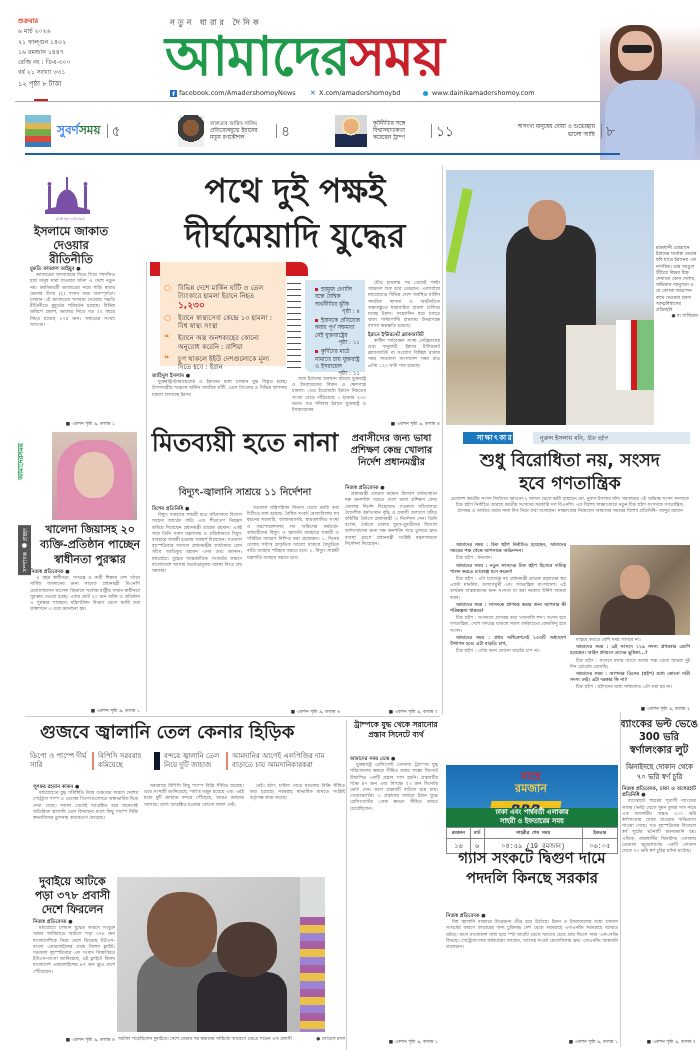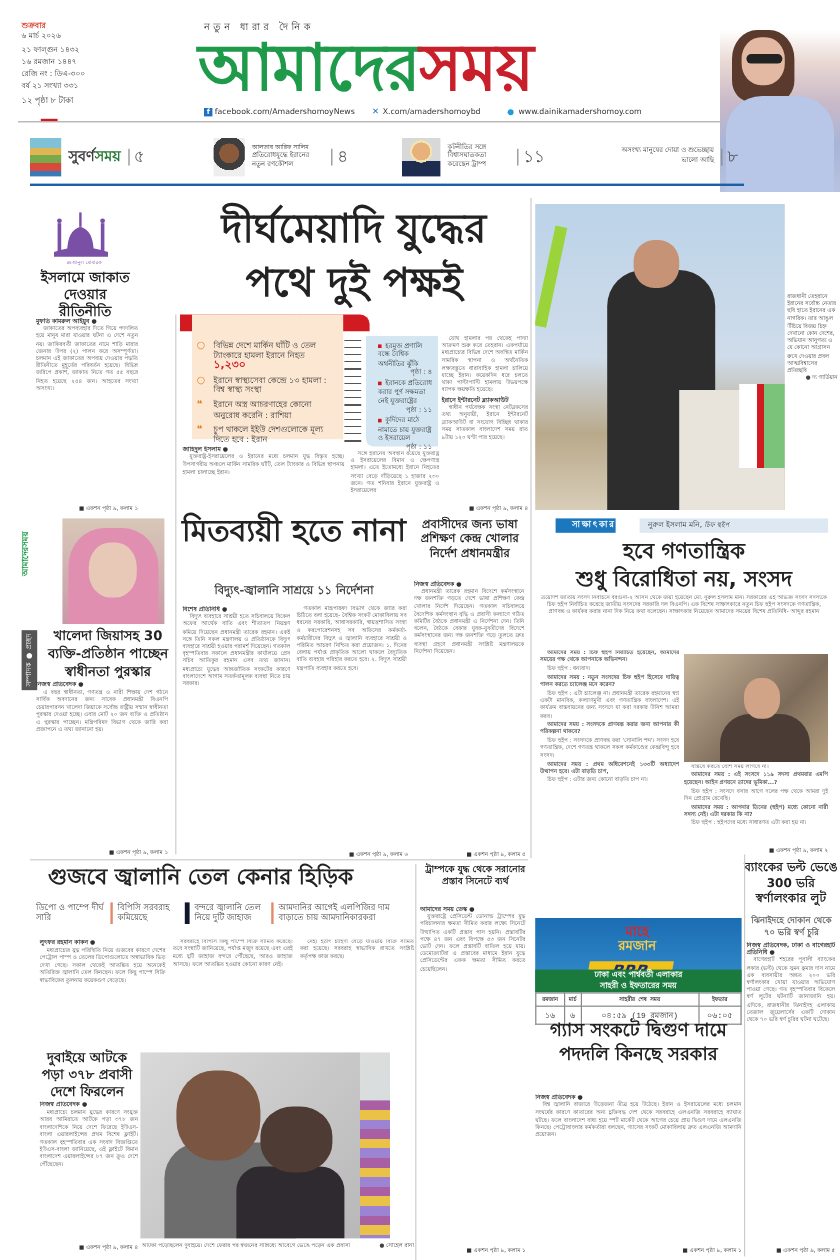--- a/index.html
+++ b/index.html
@@ -33,21 +33,21 @@
 .celeb .glasses{position:absolute;left:22px;top:20px;width:30px;height:8px;background:#222;border-radius:4px}
 .celeb .shirt{position:absolute;left:5px;top:55px;width:90px;height:80px;background:#b8c6e8;border-radius:30px 30px 0 0}
 
 
 .teaser{top:108px;height:45px;display:flex;align-items:center}
 .teaser .thumb{width:26px;height:32px;margin-right:6px}
 .teaser .ttext{font-family:"DejaVu Sans",sans-serif;font-size:5.6px;line-height:7.2px;color:#333}
 .teaser .tnum{font-family:"DejaVu Sans",sans-serif;font-size:14px;color:#555;border-left:1px solid #888;padding-left:4px;margin-left:6px;line-height:14px}
 .blueline{left:25px;top:153px;width:595px;height:1.5px;background:#1b5fa8}
 .suborno{font-family:"DejaVu Sans",sans-serif;font-size:12px;font-weight:bold;color:#2c7a3a}
-.suborno .s1{color:#404040}
+.suborno .s1{color:#3b82f6}
 
 
 .sidebar-vtext{writing-mode:vertical-rl;transform:rotate(180deg);font-family:"DejaVu Sans",sans-serif;font-size:6px;color:#fff;background:#555;padding:3px 1px}
 .sidebar-vtext.green{background:none;color:#1e9a4a;font-weight:bold;font-size:7px}
 .factbox{left:160px;top:262px;width:126px;height:104px;background:#fce7d3}
 .factbox-head{left:150px;top:262px;width:158px;height:14px;background:#d21b20;color:#fff;font-family:"DejaVu Sans",sans-serif;font-size:9px;font-weight:bold;text-align:center;line-height:14px;border-radius:0 8px 0 0}
 .fact-item{display:flex;margin-bottom:4px;font-family:"DejaVu Sans",sans-serif;font-size:6.7px;line-height:8.3px;color:#333}
 .fact-item .mk{width:14px;color:#e67e22;font-weight:bold;flex-shrink:0;font-size:8px}
 .fact-item .mk.ring{color:#e67e22}
 .fact-item .big{color:#d21b20;font-weight:bold;font-size:9px}
@@ -166,37 +166,37 @@
 </div>
 <div class="abs" style="left:40px;top:216px;width:60px;font-family:'DejaVu Sans',sans-serif;font-size:4px;color:#7a4fa6;text-align:center">রমজানুল মোবারক</div>
 <div class="abs hl" style="left:30px;top:224px;width:82px;font-size:11.5px;line-height:14px">ইসলামে জাকাত দেওয়ার রীতিনীতি</div>
 <div class="abs body-text" style="left:30px;top:265px;width:85px;height:152px">
   <p class="byline" style="text-indent:0">মুফতি কামরুল আইয়ুব ●</p>
   <p>জাকাতের অপব্যবহার দিতে গিয়ে পদদলিত হয়ে মানুষ মারা যাওয়ার ঘটনা এ দেশে নতুন নয়। জাকিরবর্তী জাকাতের নামে শাড়ি মারার জেনার উপর (২) পালন করে অসম্পূর্ণতা। চলমান এই জাকাতের অপব্যয় দেওয়ার পদ্ধতি রীতিনীতে মুহূর্তের পরিবর্তন হয়েছে। বিভিন্ন জরিপে প্রকাশ, জাকাত নিতে গত ৫৫ বছরে নিহত হয়েছে ২৫৪ জন। আহতের সংখ্যা অসংখ্য।</p>
 </div>
 <div class="abs jump" style="left:60px;top:420px;width:55px">■ একশন পৃষ্ঠা ৯, কলাম ১</div>
 
 <div class="abs hl" style="left:150px;top:168px;width:290px;font-size:33px;line-height:45px;font-weight:bold;color:#222">
+  <div>পথে দুই পক্ষই</div>
   <div>দীর্ঘমেয়াদি যুদ্ধের</div>
-  <div>পথে দুই পক্ষই</div>
 </div>
 
 <div class="abs factbox-head">ইরানে ইসরায়েল-মার্কিন হামলা</div>
 <div class="abs factbox" style="padding:22px 4px 4px 4px">
   <div class="fact-item">
       <span class="mk ring">○</span>
       <span><span>বিভিন্ন দেশে মার্কিন ঘাঁটি ও তেল ট্যাংকারে হামলা ইরানে নিহত </span><span class="big">১,২৩০</span></span>
     </div>
   <div class="fact-item">
       <span class="mk ring">○</span>
       <span>ইরানে স্বাস্থ্যসেবা কেন্দ্রে ১৩ হামলা : বিশ্ব স্বাস্থ্য সংস্থা</span>
     </div>
   <div class="fact-item">
       <span class="mk">❝</span>
-      <span>ইরানে অস্ত্র আচরণাহের কোনো অনুরোধ করেনি : রাশিয়া</span>
+      <span>ইরানে অস্ত্র জনশকাহের কোনো অনুরোধ করেনি : রাশিয়া</span>
     </div>
   <div class="fact-item">
       <span class="mk">❝</span>
       <span>চুপ থাকলে ইইউ দেশগুলোকে মূল্য দিতে হবে : ইরান</span>
     </div>
 </div>
 <div class="abs spiral"></div>
 <div class="abs bluebox" style="padding:6px 5px 4px 10px;width:60px;left:305px">
   <div class="bitem"><span class="sq"></span><span>হরমুজ প্রণালি বন্ধে বৈশ্বিক অর্থনীতির ঝুঁকি</span><div class="pg">পৃষ্ঠা : ৪</div></div>
   <div class="bitem"><span class="sq"></span><span>ইরানকে প্রতিরোধ করার পূর্ণ সক্ষমতা নেই যুক্তরাষ্ট্রের</span><div class="pg">পৃষ্ঠা : ১১</div></div>
@@ -225,22 +225,22 @@
     <div class="flag"></div>
 </div>
 <div class="abs caption-small" style="left:656px;top:245px;width:42px">
   <span>রাজধানী তেহরানে ইরানের সর্বোচ্চ নেতার ছবি হাতে ইরানের এক নাগরিক। তার আঙুল উঁচিয়ে বিজয় চিহ্ন দেখানো কোন দেশের, অভিযান আনুগত্য ও যে কোনো আগ্রাসন রুখে দেওয়ার প্রবল আত্মবিশ্বাসের প্রতিচ্ছবি</span>
   <div style="text-align:right">● দ্য গার্ডিয়ান</div>
 </div>
 
 <div class="abs interview-tag">সাক্ষাৎকার</div>
 <div class="abs interview-name"><span>নুরুল ইসলাম মনি,</span> <i style="font-size:5.5px">চিফ হুইপ</i></div>
 <div class="abs hl" style="left:445px;top:449px;width:250px;font-size:17.5px;line-height:23px">
+  <div>শুধু বিরোধিতা নয়, সংসদ</div>
   <div>হবে গণতান্ত্রিক</div>
-  <div>শুধু বিরোধিতা নয়, সংসদ</div>
 </div>
 <div class="abs body-text" style="left:450px;top:496px;width:240px;height:38px;text-align:center">ত্রয়োদশ জাতীয় সংসদ নির্বাচনে বরগুনা-২ আসন থেকে জয়ী হয়েছেন মো. নুরুল ইসলাম মনি। সরকারের এই অভিজ্ঞ সংসদ সদস্যকে চিফ হুইপ নির্বাচিত করেছে জাতীয় সংসদের সরকারি দল বিএনপি। এক বিশেষ সাক্ষাৎকারে নতুন চিফ হুইপ সংসদকে গণতান্ত্রিক, প্রাণবন্ত ও কার্যকর করার নানা দিক নিয়ে কথা বলেছেন। সাক্ষাৎকার নিয়েছেন আমাদের সময়ের বিশেষ প্রতিনিধি- আব্দুর রহমান</div>
 <div class="abs body-text" style="left:450px;top:542px;width:116px;height:168px">
   <p><b>আমাদের সময় : চিফ হুইপ নির্বাচিত হয়েছেন, আমাদের সময়ের পক্ষ থেকে আপনাকে অভিনন্দন।</b></p>
     <p>চিফ হুইপ : ধন্যবাদ।</p>
   <p><b>আমাদের সময় : নতুন সংসদের চিফ হুইপ হিসেবে দায়িত্ব পালন করতে চ্যালেঞ্জ মনে করেন?</b></p>
     <p>চিফ হুইপ : এটা চ্যালেঞ্জ না। প্রধানমন্ত্রী তারেক রহমানের স্বপ্ন একটা মানবিক, কল্যাণমুখী এবং গণতান্ত্রিক বাংলাদেশ। এই কার্যক্রম বাস্তবায়নের জন্য সংসদে যা করা দরকার উনিশ আমরা করব।</p>
   <p><b>আমাদের সময় : সংসদকে প্রাণবন্ত করার জন্য আপনার কী পরিকল্পনা থাকবে?</b></p>
     <p>চিফ হুইপ : সংসদকে প্রাণবন্ত করা 'সোনালি শব্দ'। সংসদ হবে গণতান্ত্রিক, দেশে গণতন্ত্র থাকলে সকল কর্মকাণ্ডের কেন্দ্রবিন্দু হবে সংসদ।</p>
   <p><b>আমাদের সময় : প্রথম অধিবেশনেই ১৩৩টি অধ্যাদেশ উত্থাপন হবে। এটা বাড়তি চাপ,</b></p>
@@ -262,21 +262,21 @@
 <div class="abs" style="left:14px;top:440px">
     <div class="sidebar-vtext green">আমাদেরসময়</div>
   </div>
 <div class="abs" style="left:18px;top:525px">
     <div class="sidebar-vtext">সম্পাদক ● প্রচ্ছদ</div>
   </div>
 <div class="abs photo-khaleda">
     <div class="veil"></div>
     <div class="face"></div>
   </div>
-<div class="abs hl" style="left:36px;top:522px;width:108px;font-size:11px;line-height:15px">খালেদা জিয়াসহ 30 ব্যক্তি-প্রতিষ্ঠান পাচ্ছেন স্বাধীনতা পুরস্কার</div>
+<div class="abs hl" style="left:36px;top:522px;width:108px;font-size:11px;line-height:15px">খালেদা জিয়াসহ ২০ ব্যক্তি-প্রতিষ্ঠান পাচ্ছেন স্বাধীনতা পুরস্কার</div>
 <div class="abs body-text" style="left:30px;top:568px;width:110px;height:140px">
   <p class="byline" style="text-indent:0">নিজস্ব প্রতিবেদক ●</p>
   <p>এ বছর স্বাধীনতা, গণতন্ত্র ও নারী শিক্ষায় দেশ গঠনে সার্বিক অবদানের জন্য সাবেক প্রধানমন্ত্রী বিএনপি চেয়ারপারসন খালেদা জিয়াকে সর্বোচ্চ রাষ্ট্রীয় সম্মান স্বাধীনতা পুরস্কার দেওয়া হচ্ছে। এবার মোট ২০ জন ব্যক্তি ও প্রতিষ্ঠান এ পুরস্কার পাচ্ছেন। মন্ত্রিপরিষদ বিভাগ থেকে জারি করা প্রজ্ঞাপনে এ তথ্য জানানো হয়।</p>
 </div>
 <div class="abs jump" style="left:60px;top:707px;width:80px">■ একশন পৃষ্ঠা ৯, কলাম ১</div>
 
 <div class="abs hl" style="left:150px;top:430px;width:190px;font-size:25px;line-height:26px">
   <div>মিতব্যয়ী হতে নানা</div>
 </div>
 <div class="abs hl" style="left:150px;top:485px;width:190px;font-size:9.5px;color:#444">বিদ্যুৎ-জ্বালানি সাশ্রয়ে ১১ নির্দেশনা</div>
@@ -295,21 +295,21 @@
   <p>প্রধানমন্ত্রী তারেক রহমান বিদেশে কর্মসংস্থানে দক্ষ জনশক্তি গড়তে দেশে ভাষা প্রশিক্ষণ কেন্দ্র খোলার নির্দেশ দিয়েছেন। গতকাল সচিবালয়ে বৈদেশিক কর্মসংস্থান বৃদ্ধি ও প্রবাসী কল্যাণে গঠিত কমিটির বৈঠকে প্রধানমন্ত্রী এ নির্দেশনা দেন। তিনি বলেন, বৈঠকে বেকার যুবক-যুবতীদের বিদেশে কর্মসংস্থানের জন্য দক্ষ জনশক্তি গড়ে তুলতে দ্রুত ব্যবস্থা গ্রহণে প্রধানমন্ত্রী সংশ্লিষ্ট মন্ত্রণালয়কে নির্দেশনা দিয়েছেন।</p>
 </div>
 <div class="abs jump" style="left:360px;top:708px;width:78px">■ একশন পৃষ্ঠা ৯, কলাম ৫</div>
 
 <div class="hline" style="left:25px;top:716px;width:415px"></div>
 
 <div class="abs hl" style="left:30px;top:720px;width:320px;font-size:18px;line-height:24px;text-align:left;padding-left:10px">গুজবে জ্বালানি তেল কেনার হিড়িক</div>
 <div class="abs" style="left:30px;top:752px;width:410px;display:flex;font-family:'DejaVu Sans',sans-serif;font-size:7px;line-height:9px;color:#444">
   <div style="width:62px;padding-right:2px">ডিপো ও পাম্পে দীর্ঘ সারি</div>
   <div style="width:62px;border-left:2px solid #e08a6a;padding-left:4px">বিপিসি সরবরাহ কমিয়েছে</div>
-  <div style="width:72px;border-left:4px solid #0f172a;padding-left:4px">বন্দরে জ্বালানি তেল নিয়ে দুটি জাহাজ</div>
+  <div style="width:72px;border-left:6px solid #0f172a;padding-left:4px">বন্দরে জ্বালানি তেল নিয়ে দুটি জাহাজ</div>
   <div style="width:100px;border-left:2px solid #e08a6a;padding-left:4px">আমদানির আগেই এলপিজির দাম বাড়াতে চায় আমদানিকারকরা</div>
 </div>
 <div class="abs body-text" style="left:33px;top:783px;width:105px;height:90px">
   <p class="byline" style="text-indent:0">লুৎফর রহমান কাকন ●</p>
   <p>মধ্যপ্রাচ্যের যুদ্ধ পরিস্থিতি নিয়ে গুজবের কারণে দেশের পেট্রোল পাম্প ও তেলের ডিপোগুলোতে অস্বাভাবিক ভিড় দেখা গেছে। সকাল থেকেই আতঙ্কিত হয়ে অনেকেই অতিরিক্ত জ্বালানি তেল কিনছেন। ফলে কিছু পাম্পে বিক্রি স্বাভাবিকের তুলনায় কয়েকগুণ বেড়েছে।</p>
 </div>
 <div class="abs body-text" style="left:144px;top:783px;width:100px;height:90px">
   <p>সরবরাহে বিপিসি কিছু পাম্পে বিক্রি সীমিত করেছে। তবে সংস্থাটি জানিয়েছে, পর্যাপ্ত মজুদ রয়েছে এবং এরই মধ্যে দুটি জাহাজ বন্দরে পৌঁছেছে, আরও জাহাজ আসছে। ফলে আতঙ্কিত হওয়ার কোনো কারণ নেই।</p>
 </div>
 <div class="abs body-text" style="left:250px;top:783px;width:95px;height:90px">

